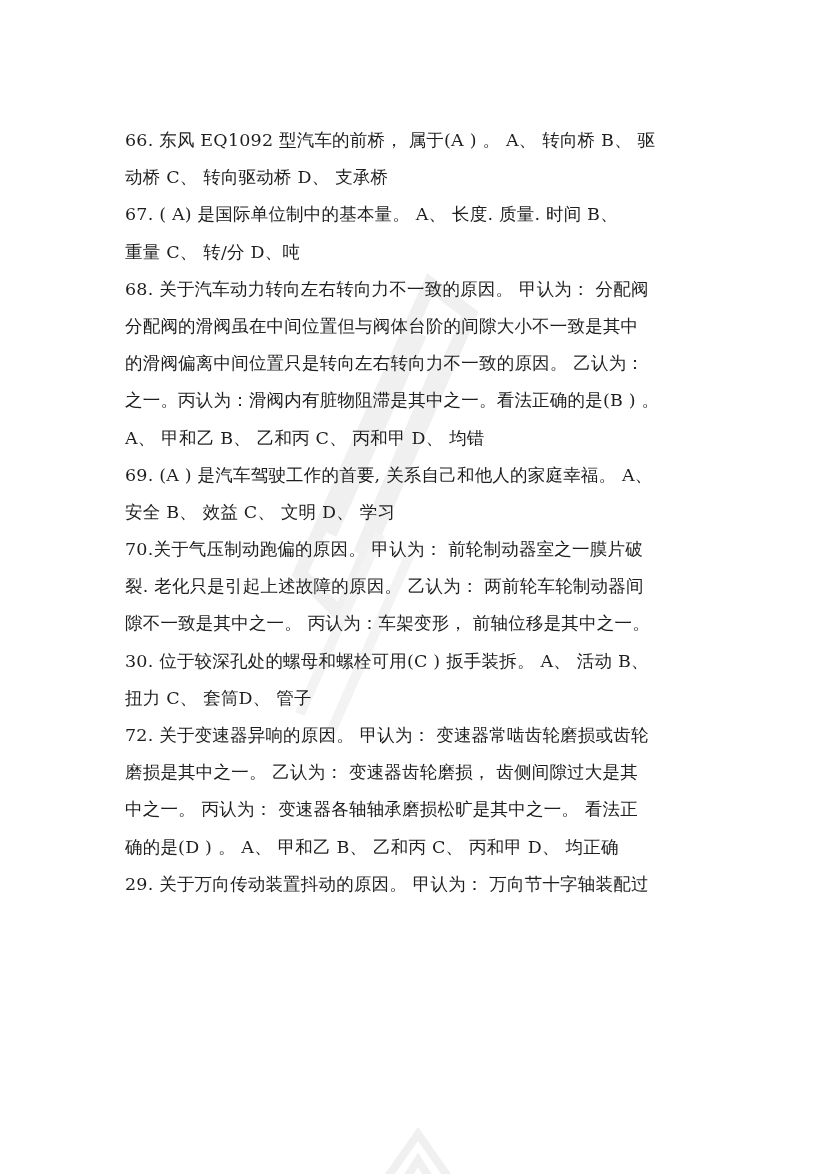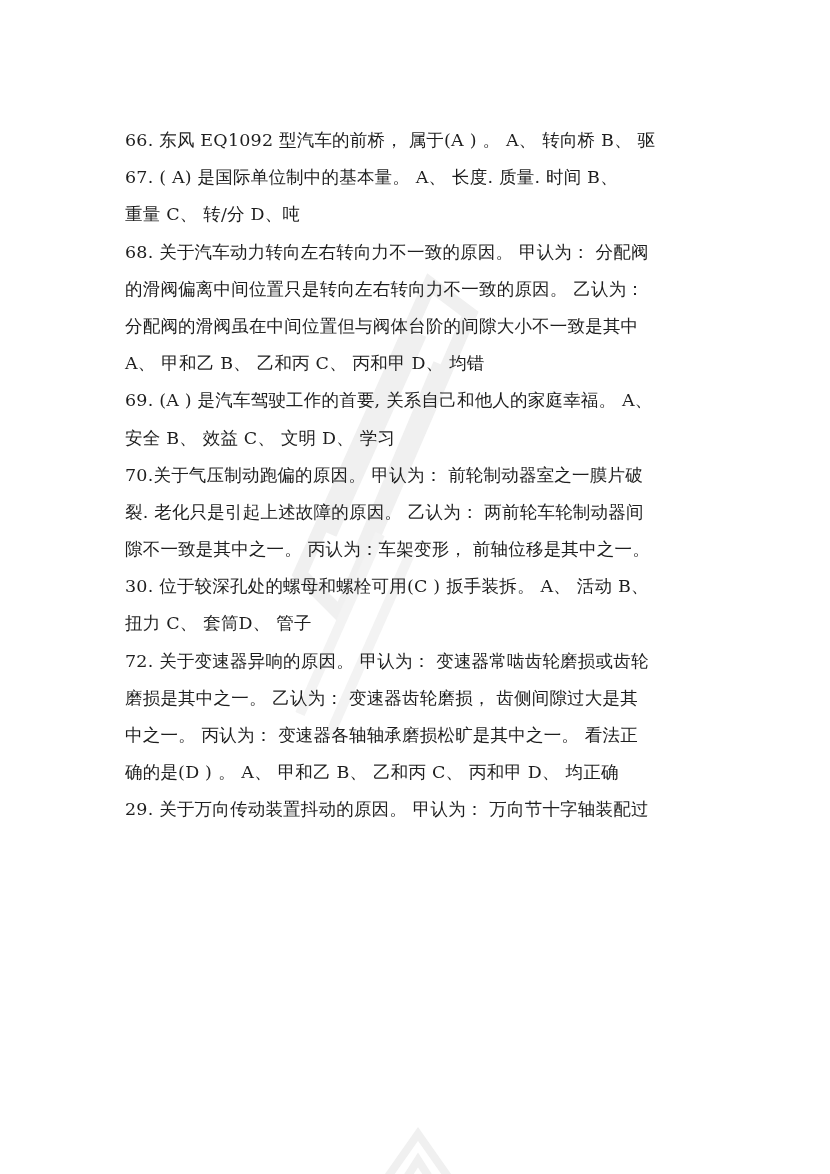--- a/index.html
+++ b/index.html
@@ -63,25 +63,27 @@
     </g>
 
     <g fill="none" stroke="#f0f0f0" stroke-width="8">
       <path d="M380 1174 L418 1120 L456 1174"></path>
       <path d="M400 1174 L418 1146 L436 1174"></path>
     </g>
   </svg>
 
   <div class="content">
     <div class="line">66. 东风 EQ1092 型汽车的前桥， 属于(A ) 。 A、 转向桥 B、 驱</div>
+    <div class="line">动桥 C、 转向驱动桥 D、 支承桥</div>
     <div class="line">67. ( A) 是国际单位制中的基本量。 A、 长度. 质量. 时间 B、</div>
     <div class="line">重量 C、 转/分 D、吨</div>
     <div class="line">68. 关于汽车动力转向左右转向力不一致的原因。 甲认为： 分配阀</div>
+    <div class="line">分配阀的滑阀虽在中间位置但与阀体台阶的间隙大小不一致是其中</div>
     <div class="line">的滑阀偏离中间位置只是转向左右转向力不一致的原因。 乙认为：</div>
-    <div class="line">分配阀的滑阀虽在中间位置但与阀体台阶的间隙大小不一致是其中</div>
+    <div class="line">之一。丙认为：滑阀内有脏物阻滞是其中之一。看法正确的是(B ) 。</div>
     <div class="line">A、 甲和乙 B、 乙和丙 C、 丙和甲 D、 均错</div>
     <div class="line">69. (A ) 是汽车驾驶工作的首要, 关系自己和他人的家庭幸福。 A、</div>
     <div class="line">安全 B、 效益 C、 文明 D、 学习</div>
     <div class="line">70.关于气压制动跑偏的原因。 甲认为： 前轮制动器室之一膜片破</div>
     <div class="line">裂. 老化只是引起上述故障的原因。 乙认为： 两前轮车轮制动器间</div>
     <div class="line">隙不一致是其中之一。 丙认为：车架变形， 前轴位移是其中之一。</div>
     <div class="line">30. 位于较深孔处的螺母和螺栓可用(C ) 扳手装拆。 A、 活动 B、</div>
     <div class="line">扭力 C、 套筒D、 管子</div>
     <div class="line">72. 关于变速器异响的原因。 甲认为： 变速器常啮齿轮磨损或齿轮</div>
     <div class="line">磨损是其中之一。 乙认为： 变速器齿轮磨损， 齿侧间隙过大是其</div>

